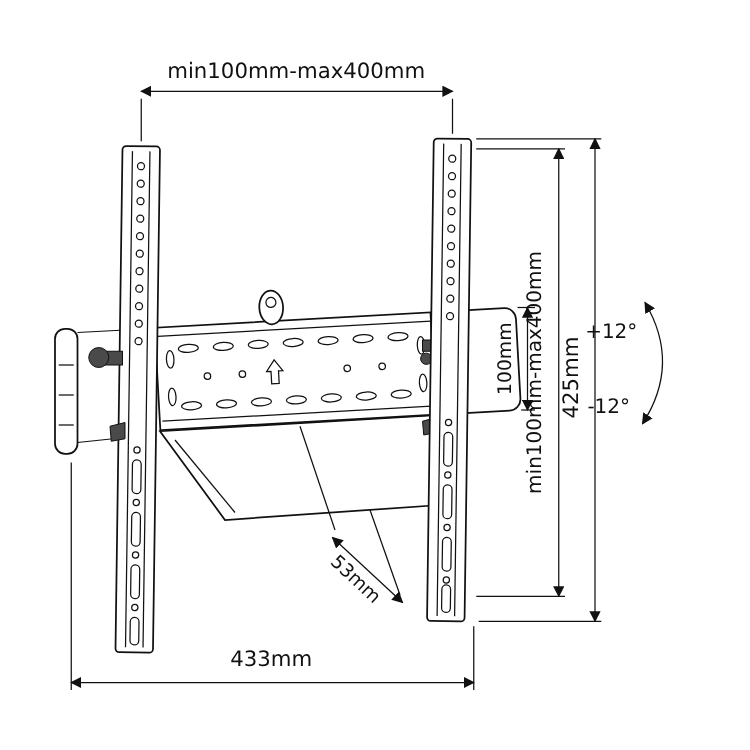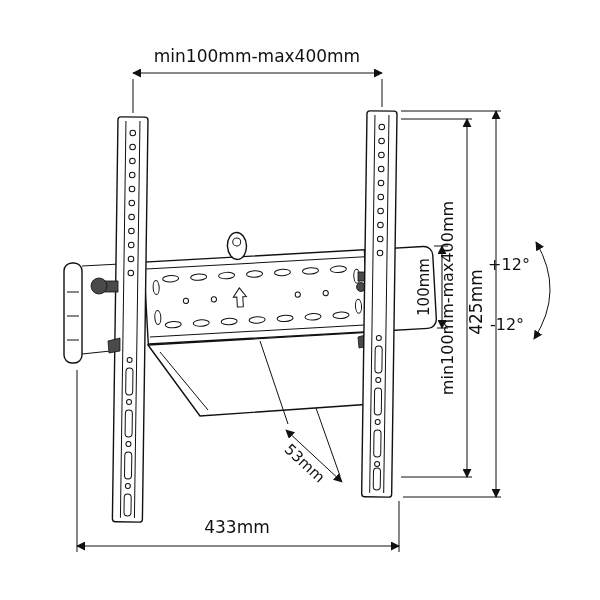--- a/index.html
+++ b/index.html
@@ -1,16 +1,16 @@
 <!DOCTYPE html>
 <html><head>
 <meta charset="utf-8">
 <style>
   html,body{margin:0;padding:0;background:#ffffff;}
-  .stage{width:560px;height:600px;position:relative;background:#ffffff;overflow:hidden;padding-left:20px;}
+  .stage{width:560px;height:600px;position:relative;background:#ffffff;overflow:hidden;}
   svg{display:block;}
   text{font-family:"DejaVu Sans","Liberation Sans",sans-serif;fill:#111;}
   .dim-label{font-size:17px;}
   .dim-label-sm{font-size:15px;}
   .dim-label-md{font-size:16px;}
   .ln{stroke:#111;fill:none;}
   .thin{stroke-width:1;}
   .part{fill:#ffffff;stroke:#111;stroke-width:1.4;}
   .hole{fill:#ffffff;stroke:#111;stroke-width:1;}
   .dark{fill:#4a4a4a;stroke:#111;stroke-width:0.8;}

